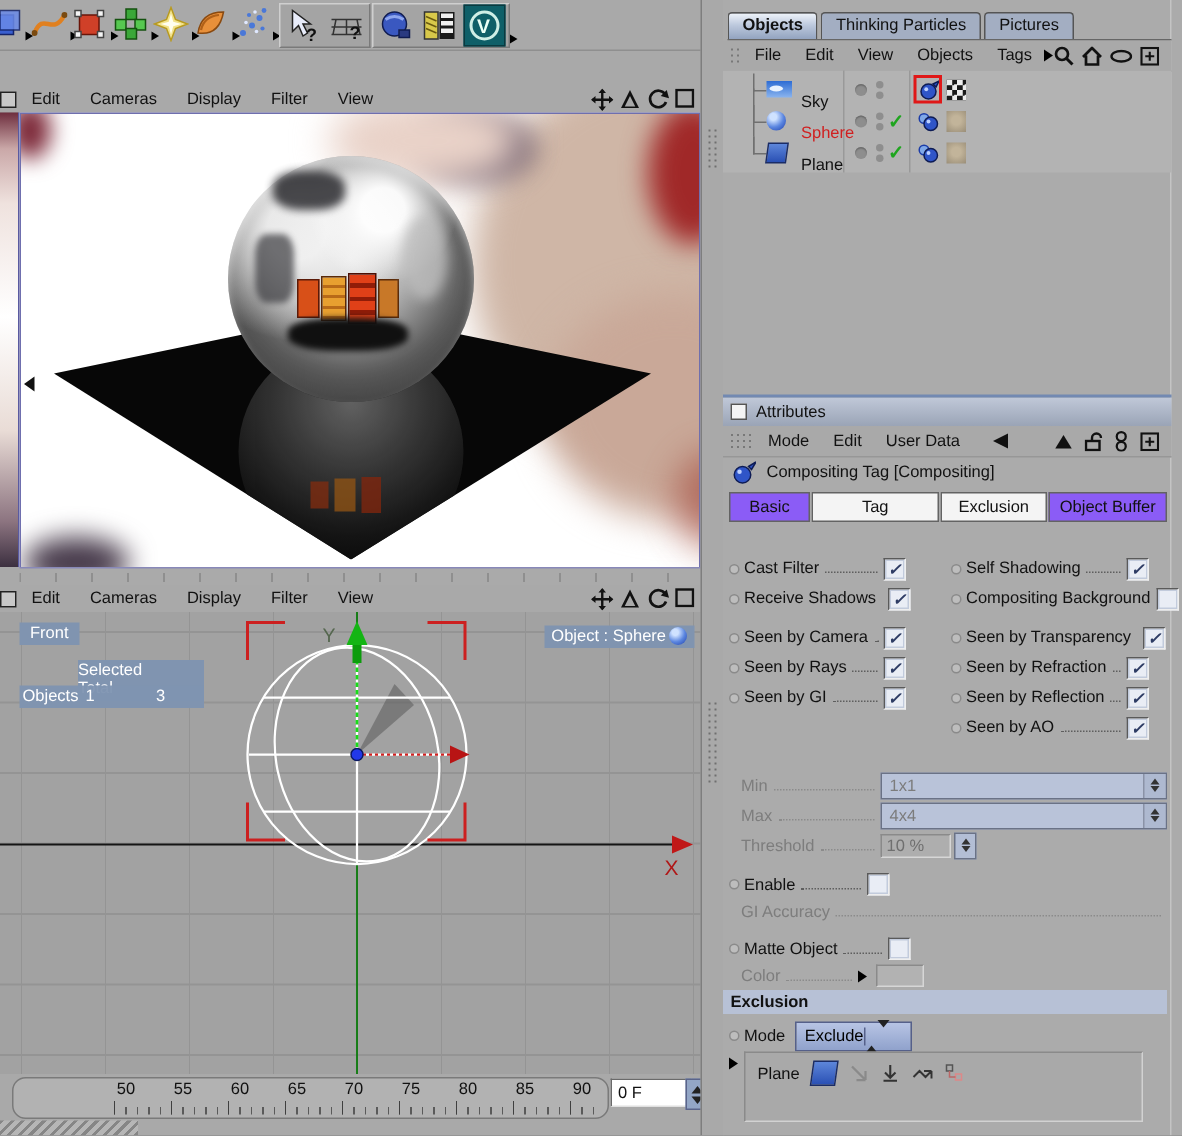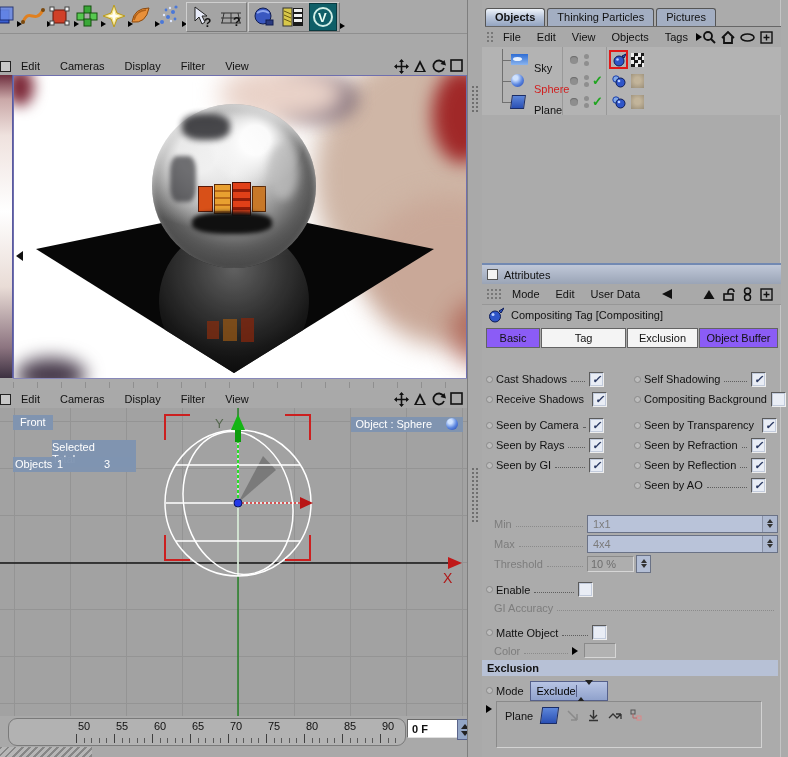--- a/index.html
+++ b/index.html
@@ -47,37 +47,37 @@
 
   
   #vp2canvas{left:0;top:408px;width:467px;height:308px;background:#a2a2a2;overflow:hidden;
      background-image:linear-gradient(90deg,#949494 1px,transparent 1px),linear-gradient(0deg,#949494 1px,transparent 1px);
      background-size:56px 100%,100% 47px;background-position:14px 0,0 14px;}
   .badge{position:absolute;background:rgba(126,147,177,.95);color:#fff;padding:1px 7px 2px;white-space:nowrap;}
   #statsHead{position:absolute;left:52px;top:32px;width:84px;background:rgba(126,147,177,.95);color:#fff;
      display:flex;padding:1px 0 2px;flex-direction:column;}
   #statsRow{position:absolute;left:13px;top:49px;width:123px;background:rgba(126,147,177,.95);color:#fff;
      display:flex;padding:1px 0 2px;}
-  #objbadge{position:absolute;right:4px;top:9px;display:flex;align-items:center;gap:14px;
+  #objbadge{position:absolute;right:4px;top:9px;display:flex;align-items:center;gap:2px;
      background:rgba(126,147,177,.95);color:#fff;padding:1px 5px 2px;}
   .sphicon{width:12px;height:12px;border-radius:50%;background:radial-gradient(circle at 35% 30%,#cfe2ff 0 18%,#5b86e0 55%,#1c3da8 100%);}
 
   
   #divider{left:467px;top:0;width:15px;height:757px;background:#a9a9a9;border-left:1px solid #7e7e7e;border-right:1px solid #7e7e7e;}
   .grip{position:absolute;left:3px;width:8px;background-image:radial-gradient(#6f6f6f 34%,transparent 36%);background-size:4px 4px;}
 
   
   #ruler{left:8px;top:718px;width:396px;height:26px;background:#b2b2b2;border:1px solid #7a7a7a;border-radius:9px;}
   #ruler .num{position:absolute;top:1px;width:30px;text-align:center;}
   #ruler .ticks{position:absolute;left:0;right:6px;bottom:2px;height:9px;
      background-image:repeating-linear-gradient(90deg,#3f3f3f 0 1px,transparent 1px 38px),
                       repeating-linear-gradient(90deg,#5a5a5a 0 1px,transparent 1px 7.6px);
      background-position:67px 0,67px 4px;background-size:100% 9px,100% 5px;background-repeat:no-repeat;}
   #framefield{left:407px;top:719px;width:48px;height:17px;background:#fff;border:1px solid #6a6a6a;
-     border-right-color:#e0e0e0;border-bottom-color:#e0e0e0;display:flex;align-items:center;padding-left:4px;font-weight:bold;}
+     border-right-color:#e0e0e0;border-bottom-color:#e0e0e0;display:flex;align-items:center;padding-left:4px;}
   #framespin{left:457px;top:719px;width:13px;height:19px;background:#93a6c6;border:1px solid #5a648a;
      display:flex;flex-direction:column;align-items:center;justify-content:center;gap:2px;}
   .tri-u{width:0;height:0;border-left:4px solid transparent;border-right:4px solid transparent;border-bottom:5px solid #222;}
   .tri-d{width:0;height:0;border-left:4px solid transparent;border-right:4px solid transparent;border-top:5px solid #222;}
   #hatch{left:0;top:747px;width:92px;height:10px;
      background:repeating-linear-gradient(135deg,#868686 0 2px,#b6b6b6 2px 5px);}
 
   
   #right{left:482px;top:0;width:306px;height:757px;background:#ababab;}
   #right .edge{position:absolute;right:7px;top:0;bottom:0;width:1px;background:#c4c4c4;}
@@ -623,21 +623,21 @@
       <span class="atab on" style="width:83px">Tag</span>
       <span class="atab on" style="width:69px">Exclusion</span>
       <span class="atab" style="width:77px">Object Buffer</span>
     </div>
 
 
     <div class="checkcols">
       <div class="ccol l">
         <div class="crow">
             <span class="bullet"></span>
-            <span class="plabel">Cast Shadows</span>
+            <span class="plabel">Cast Filter</span>
             <span class="leader"></span>
             <span class="cb">
               <i>✓</i>
             </span>
           </div>
         <div class="crow gap">
             <span class="bullet"></span>
             <span class="plabel">Receive Shadows</span>
             <span class="leader"></span>
             <span class="cb">

